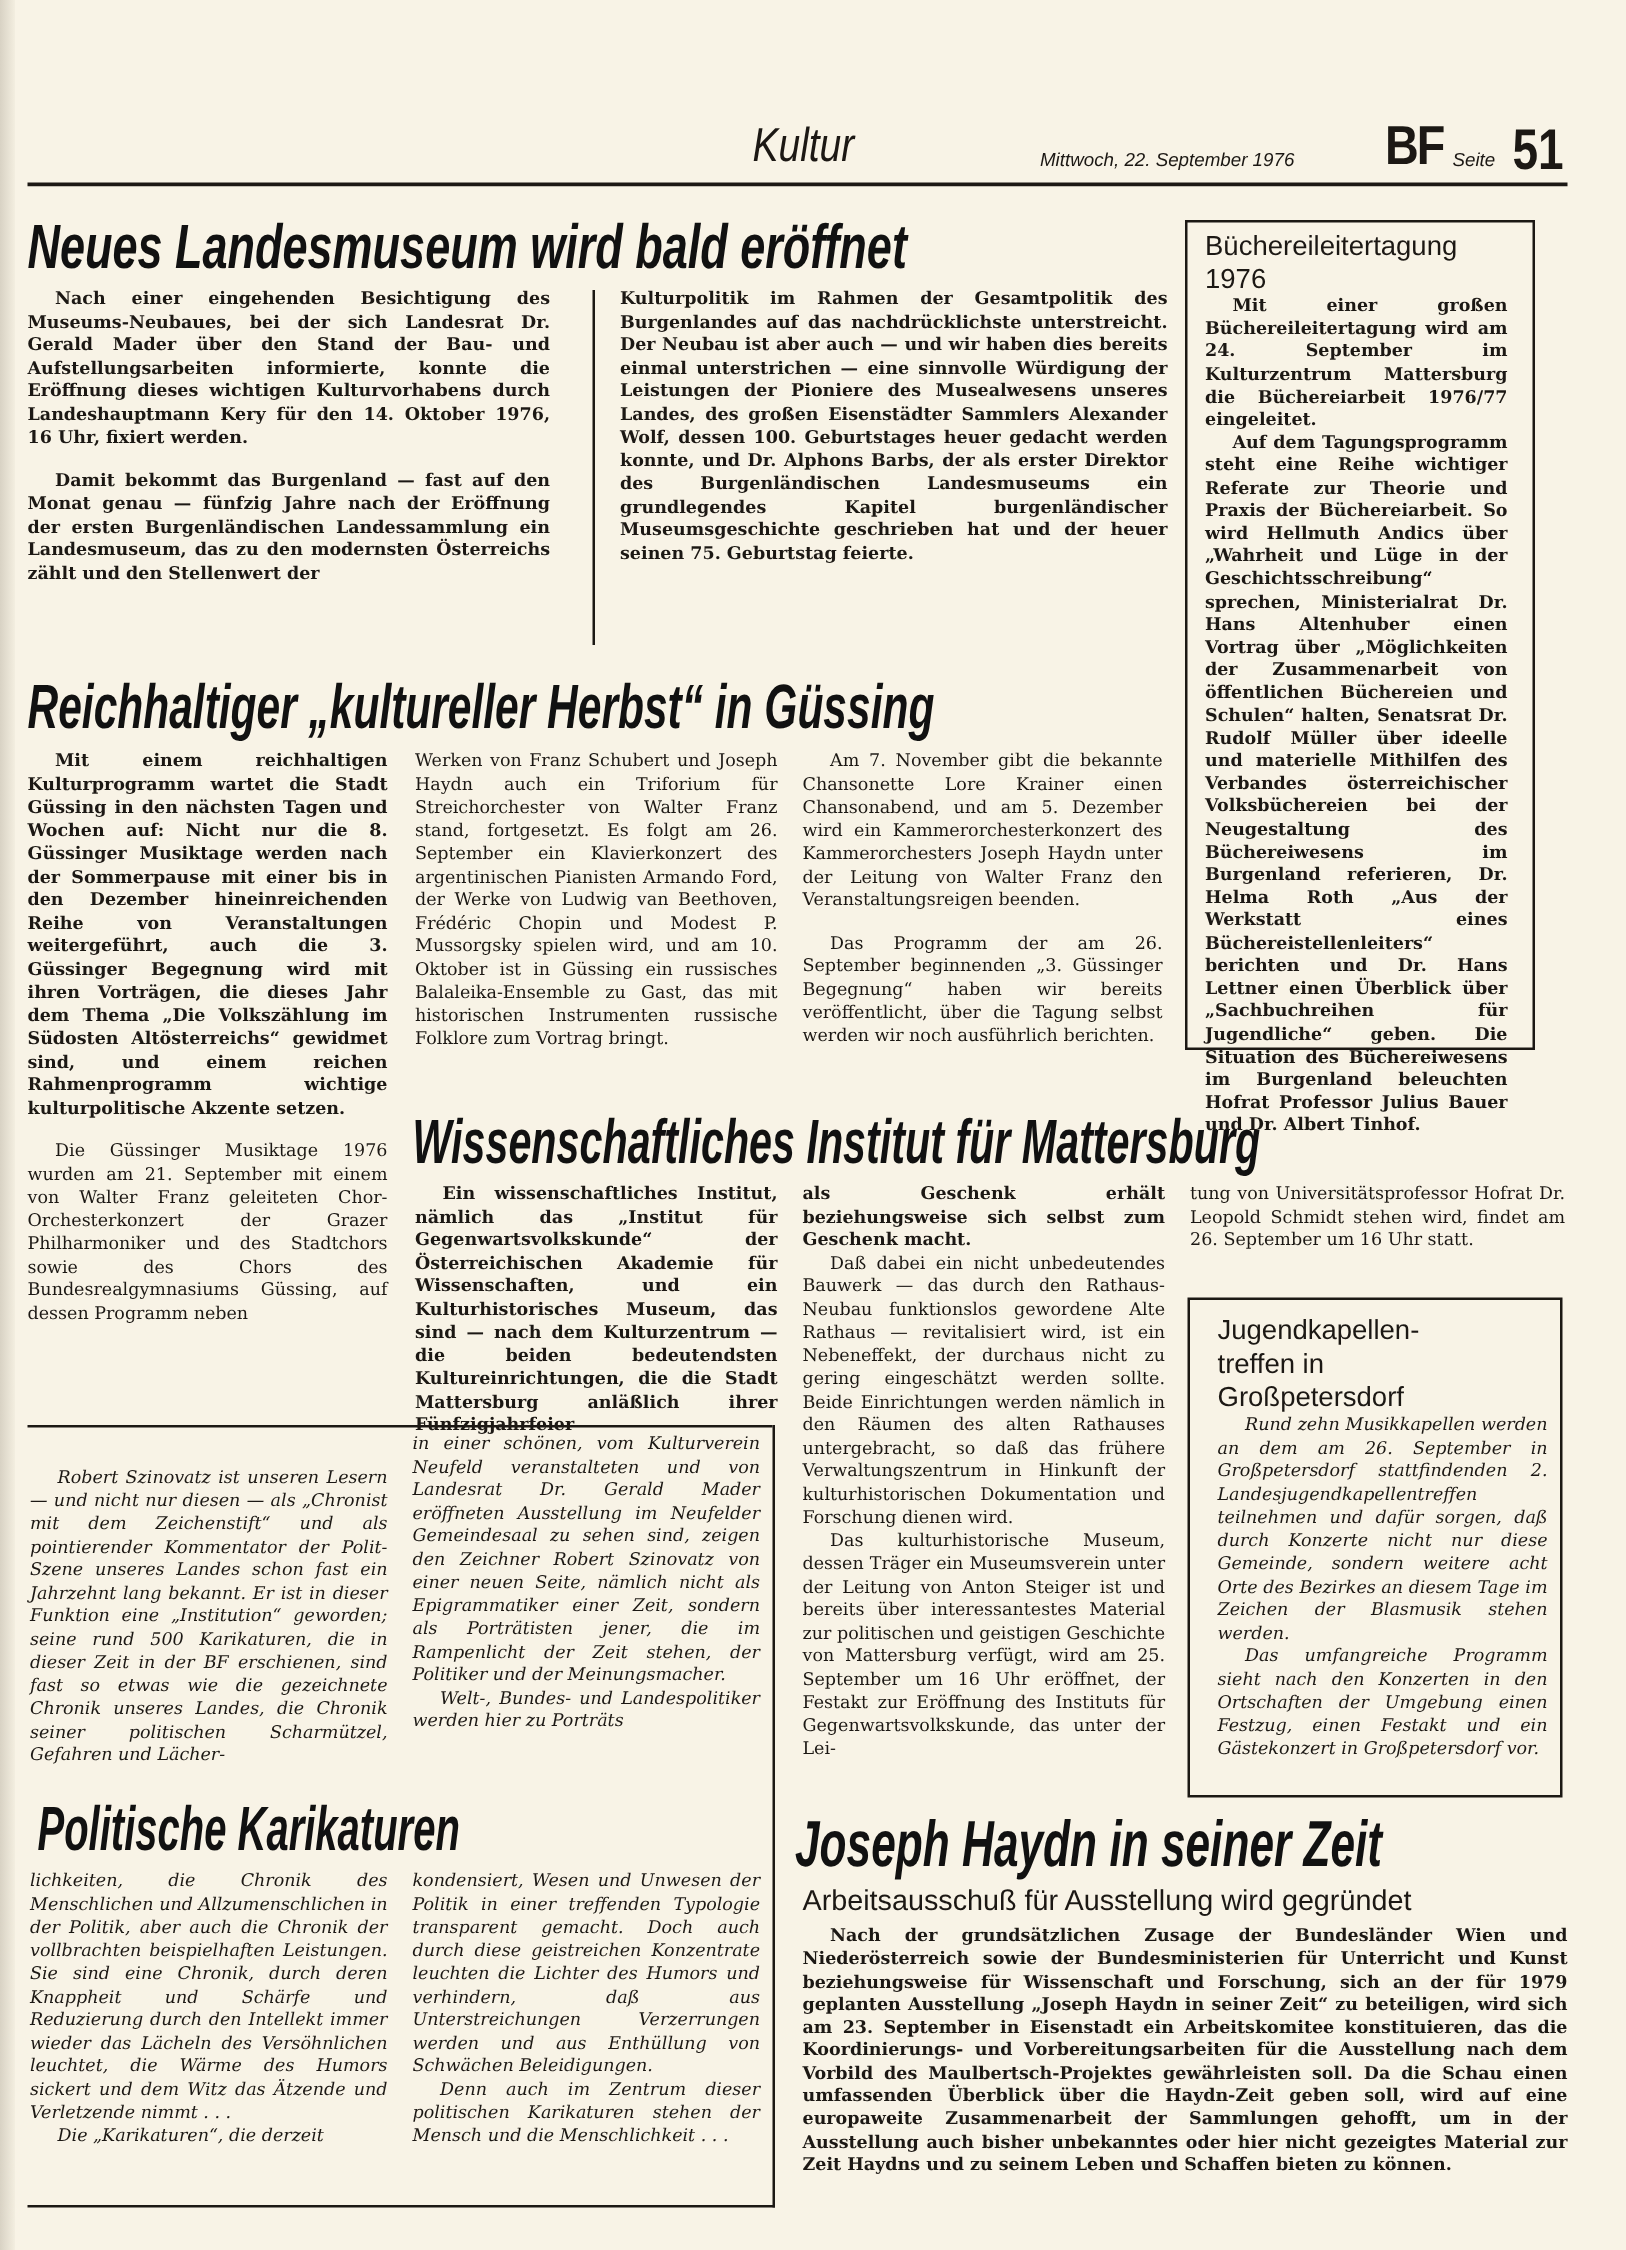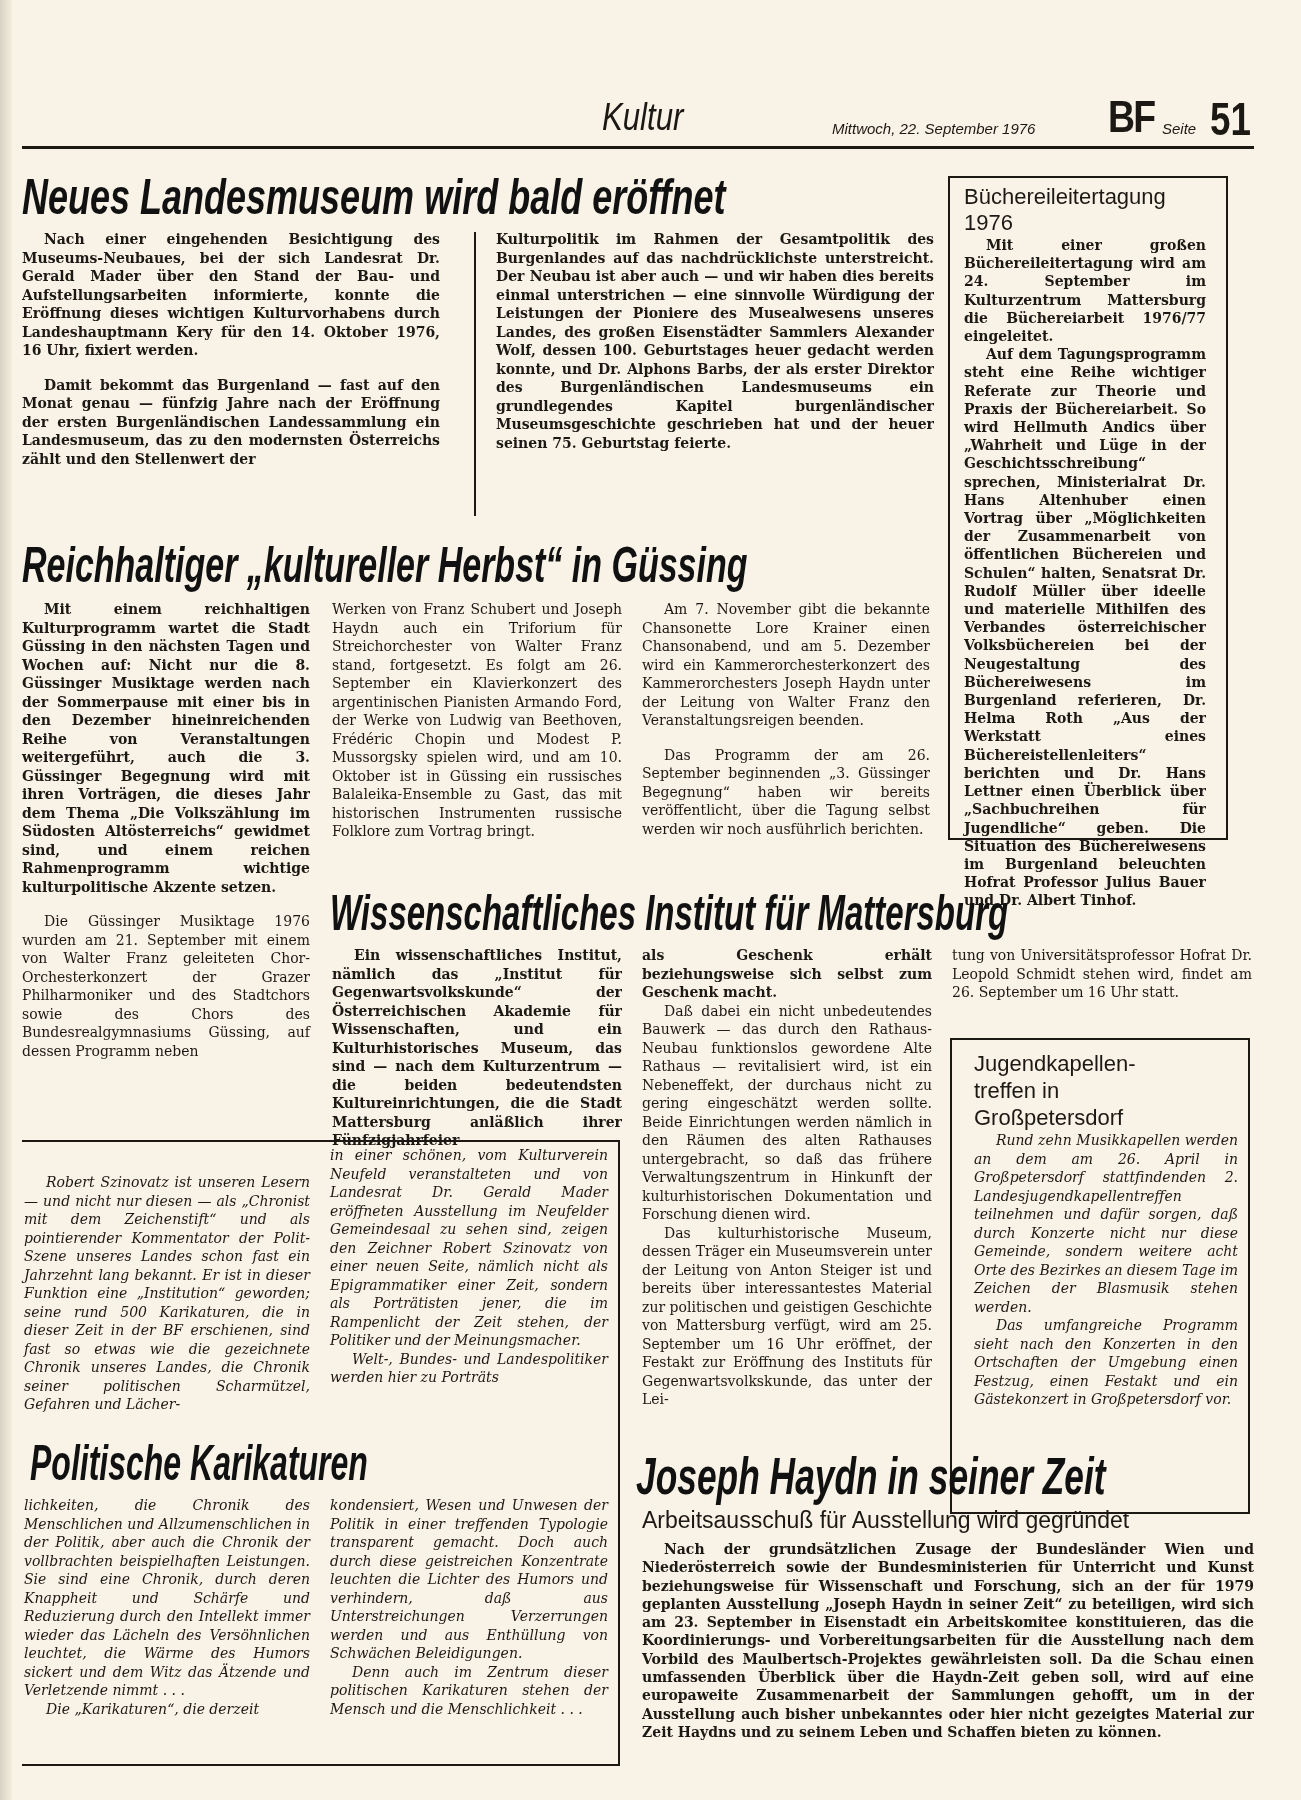--- a/index.html
+++ b/index.html
@@ -81,24 +81,24 @@
 </div>
 <div class="abs txt" style="left:642px; top:946px; width:290px;">
   <p class="bold" style="text-indent:0">als Geschenk erhält beziehungsweise sich selbst zum Geschenk macht.</p>
   <p>Daß dabei ein nicht unbedeutendes Bauwerk — das durch den Rathaus-Neubau funktionslos gewordene Alte Rathaus — revitalisiert wird, ist ein Nebeneffekt, der durchaus nicht zu gering eingeschätzt werden sollte. Beide Einrichtungen werden nämlich in den Räumen des alten Rathauses untergebracht, so daß das frühere Verwaltungszentrum in Hinkunft der kulturhistorischen Dokumentation und Forschung dienen wird.</p>
   <p>Das kulturhistorische Museum, dessen Träger ein Museumsverein unter der Leitung von Anton Steiger ist und bereits über interessantestes Material zur politischen und geistigen Geschichte von Mattersburg verfügt, wird am 25. September um 16 Uhr eröffnet, der Festakt zur Eröffnung des Instituts für Gegenwartsvolkskunde, das unter der Lei-</p>
 </div>
 <div class="abs txt" style="left:952px; top:946px; width:300px;">
   <p style="text-indent:0">tung von Universitätsprofessor Hofrat Dr. Leopold Schmidt stehen wird, findet am 26. September um 16 Uhr statt.</p>
 </div>
 
-<div class="abs box" style="left:950px; top:1038px; width:300px; height:476px; padding:10px 10px 0 22px;">
+<div class="abs box" style="left:950px; top:1038px; width:300px; height:400px; padding:10px 10px 0 22px;">
   <div class="box-title" style="font-size:22px; line-height:27px; width:200px;">Jugendkapellen-treffen in Großpetersdorf</div>
   <div class="txt ital" style="line-height:18.5px;">
-    <p>Rund zehn Musikkapellen werden an dem am 26. April in Großpetersdorf stattfindenden 2. Landesjugendkapellentreffen teilnehmen und dafür sorgen, daß durch Konzerte nicht nur diese Gemeinde, sondern weitere acht Orte des Bezirkes an diesem Tage im Zeichen der Blasmusik stehen werden.</p>
+    <p>Rund zehn Musikkapellen werden an dem am 26. September in Großpetersdorf stattfindenden 2. Landesjugendkapellentreffen teilnehmen und dafür sorgen, daß durch Konzerte nicht nur diese Gemeinde, sondern weitere acht Orte des Bezirkes an diesem Tage im Zeichen der Blasmusik stehen werden.</p>
     <p>Das umfangreiche Programm sieht nach den Konzerten in den Ortschaften der Umgebung einen Festzug, einen Festakt und ein Gästekonzert in Großpetersdorf vor.</p>
   </div>
 </div>
 
 <div class="abs rule" style="left:22px; top:1140px; width:596px; height:2px;"></div>
 <div class="abs vrule" style="left:618px; top:1140px; height:626px;"></div>
 <div class="abs txt ital" style="left:24px; top:1146px; width:286px;margin-top:27px;">
   <p>Robert Szinovatz ist unseren Lesern — und nicht nur diesen — als „Chronist mit dem Zeichenstift“ und als pointierender Kommentator der Polit-Szene unseres Landes schon fast ein Jahrzehnt lang bekannt. Er ist in dieser Funktion eine „Institution“ geworden; seine rund 500 Karikaturen, die in dieser Zeit in der BF erschienen, sind fast so etwas wie die gezeichnete Chronik unseres Landes, die Chronik seiner politischen Scharmützel, Gefahren und Lächer-</p>
 </div>
 <div class="abs txt ital" style="left:330px; top:1146px; width:278px;">

